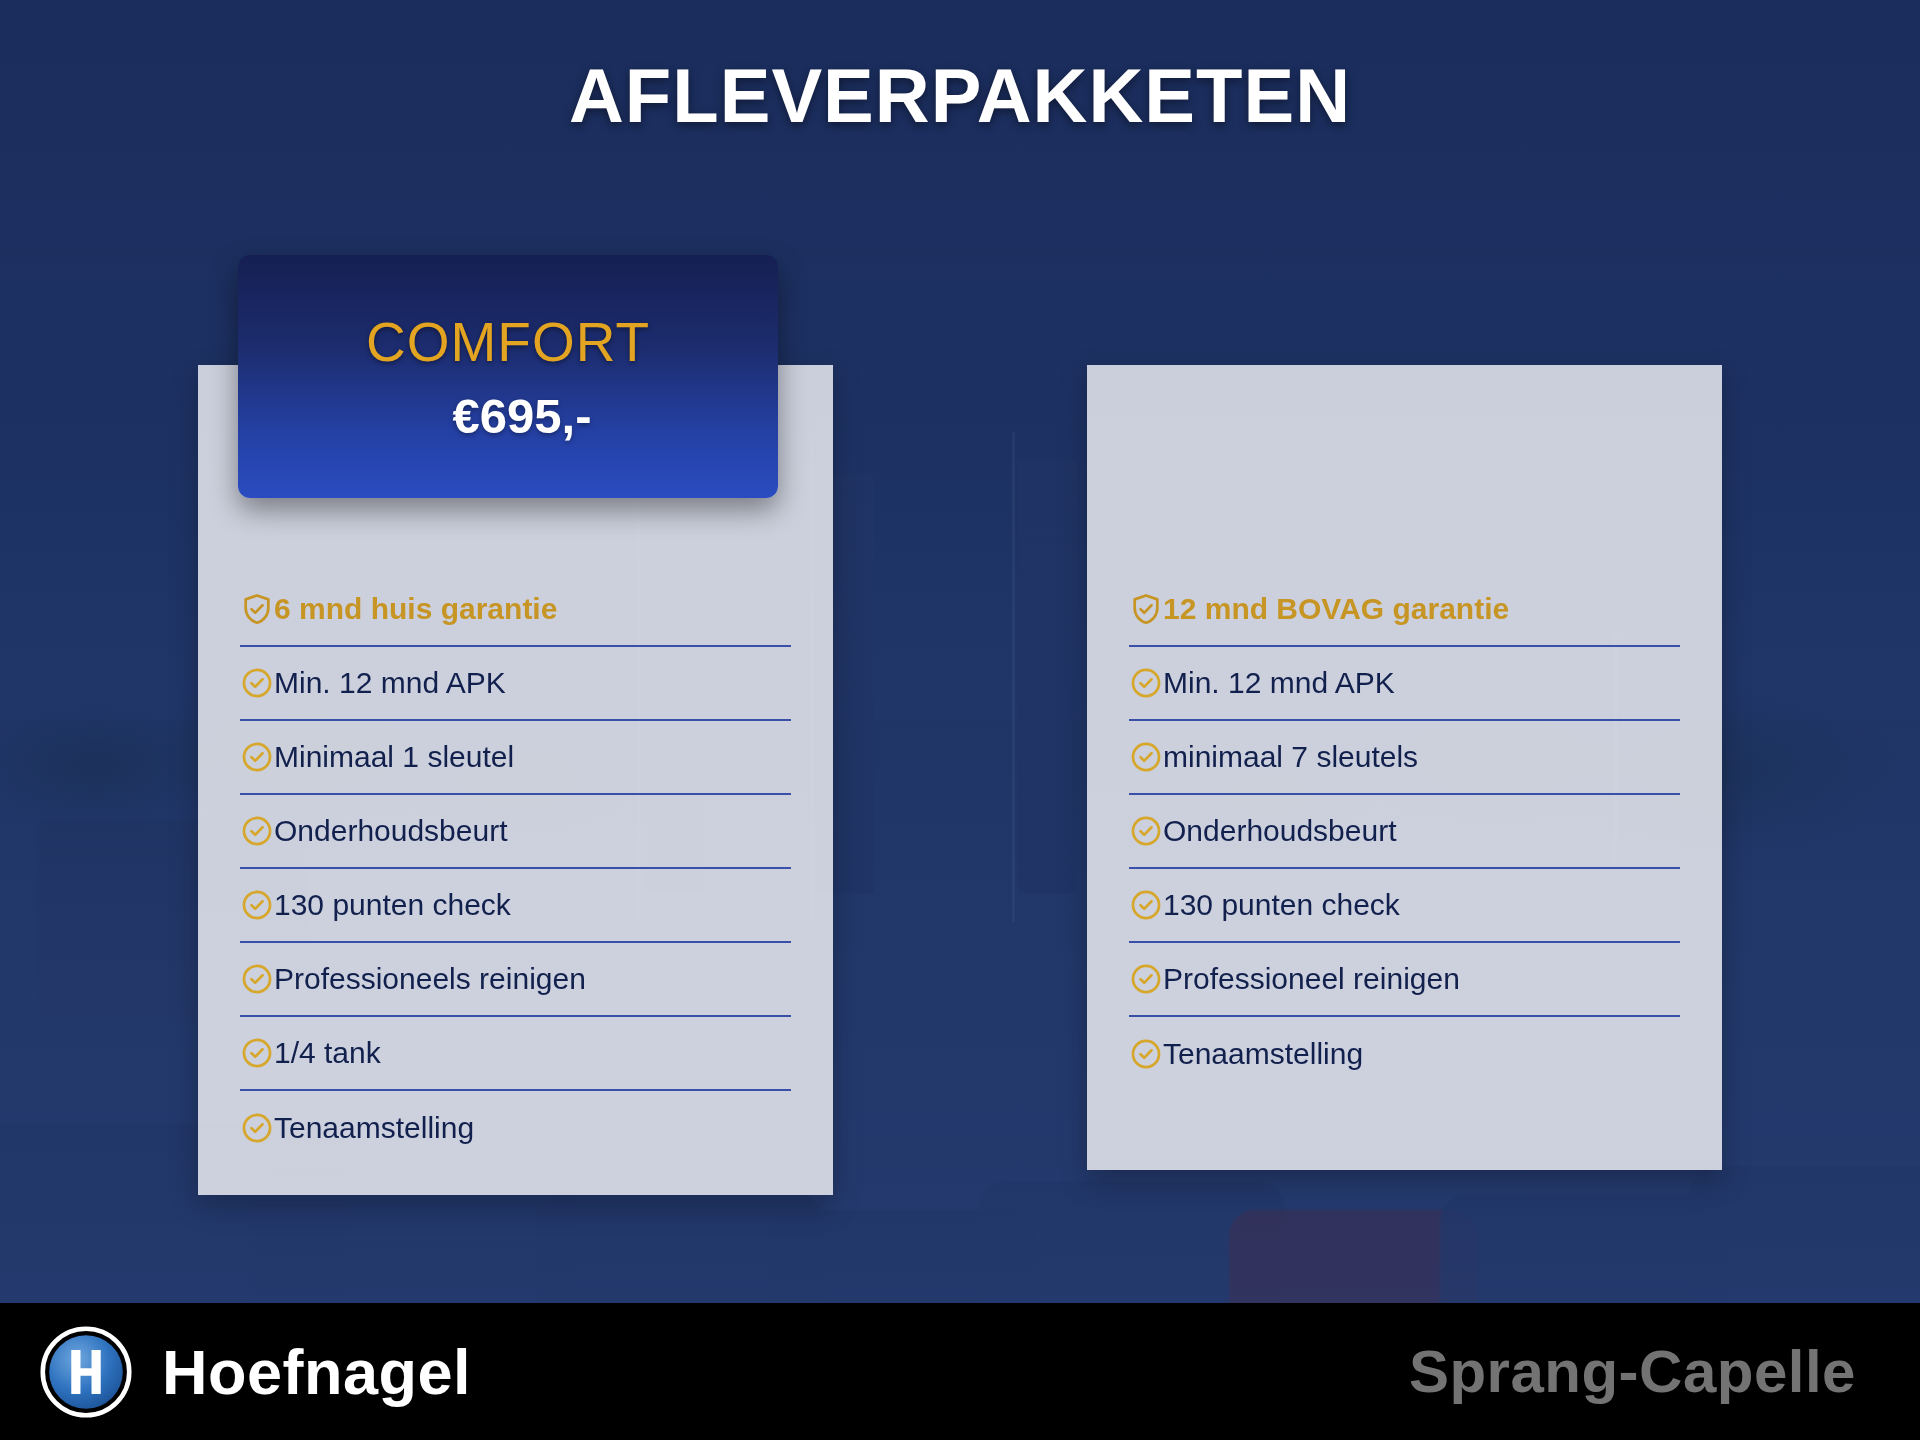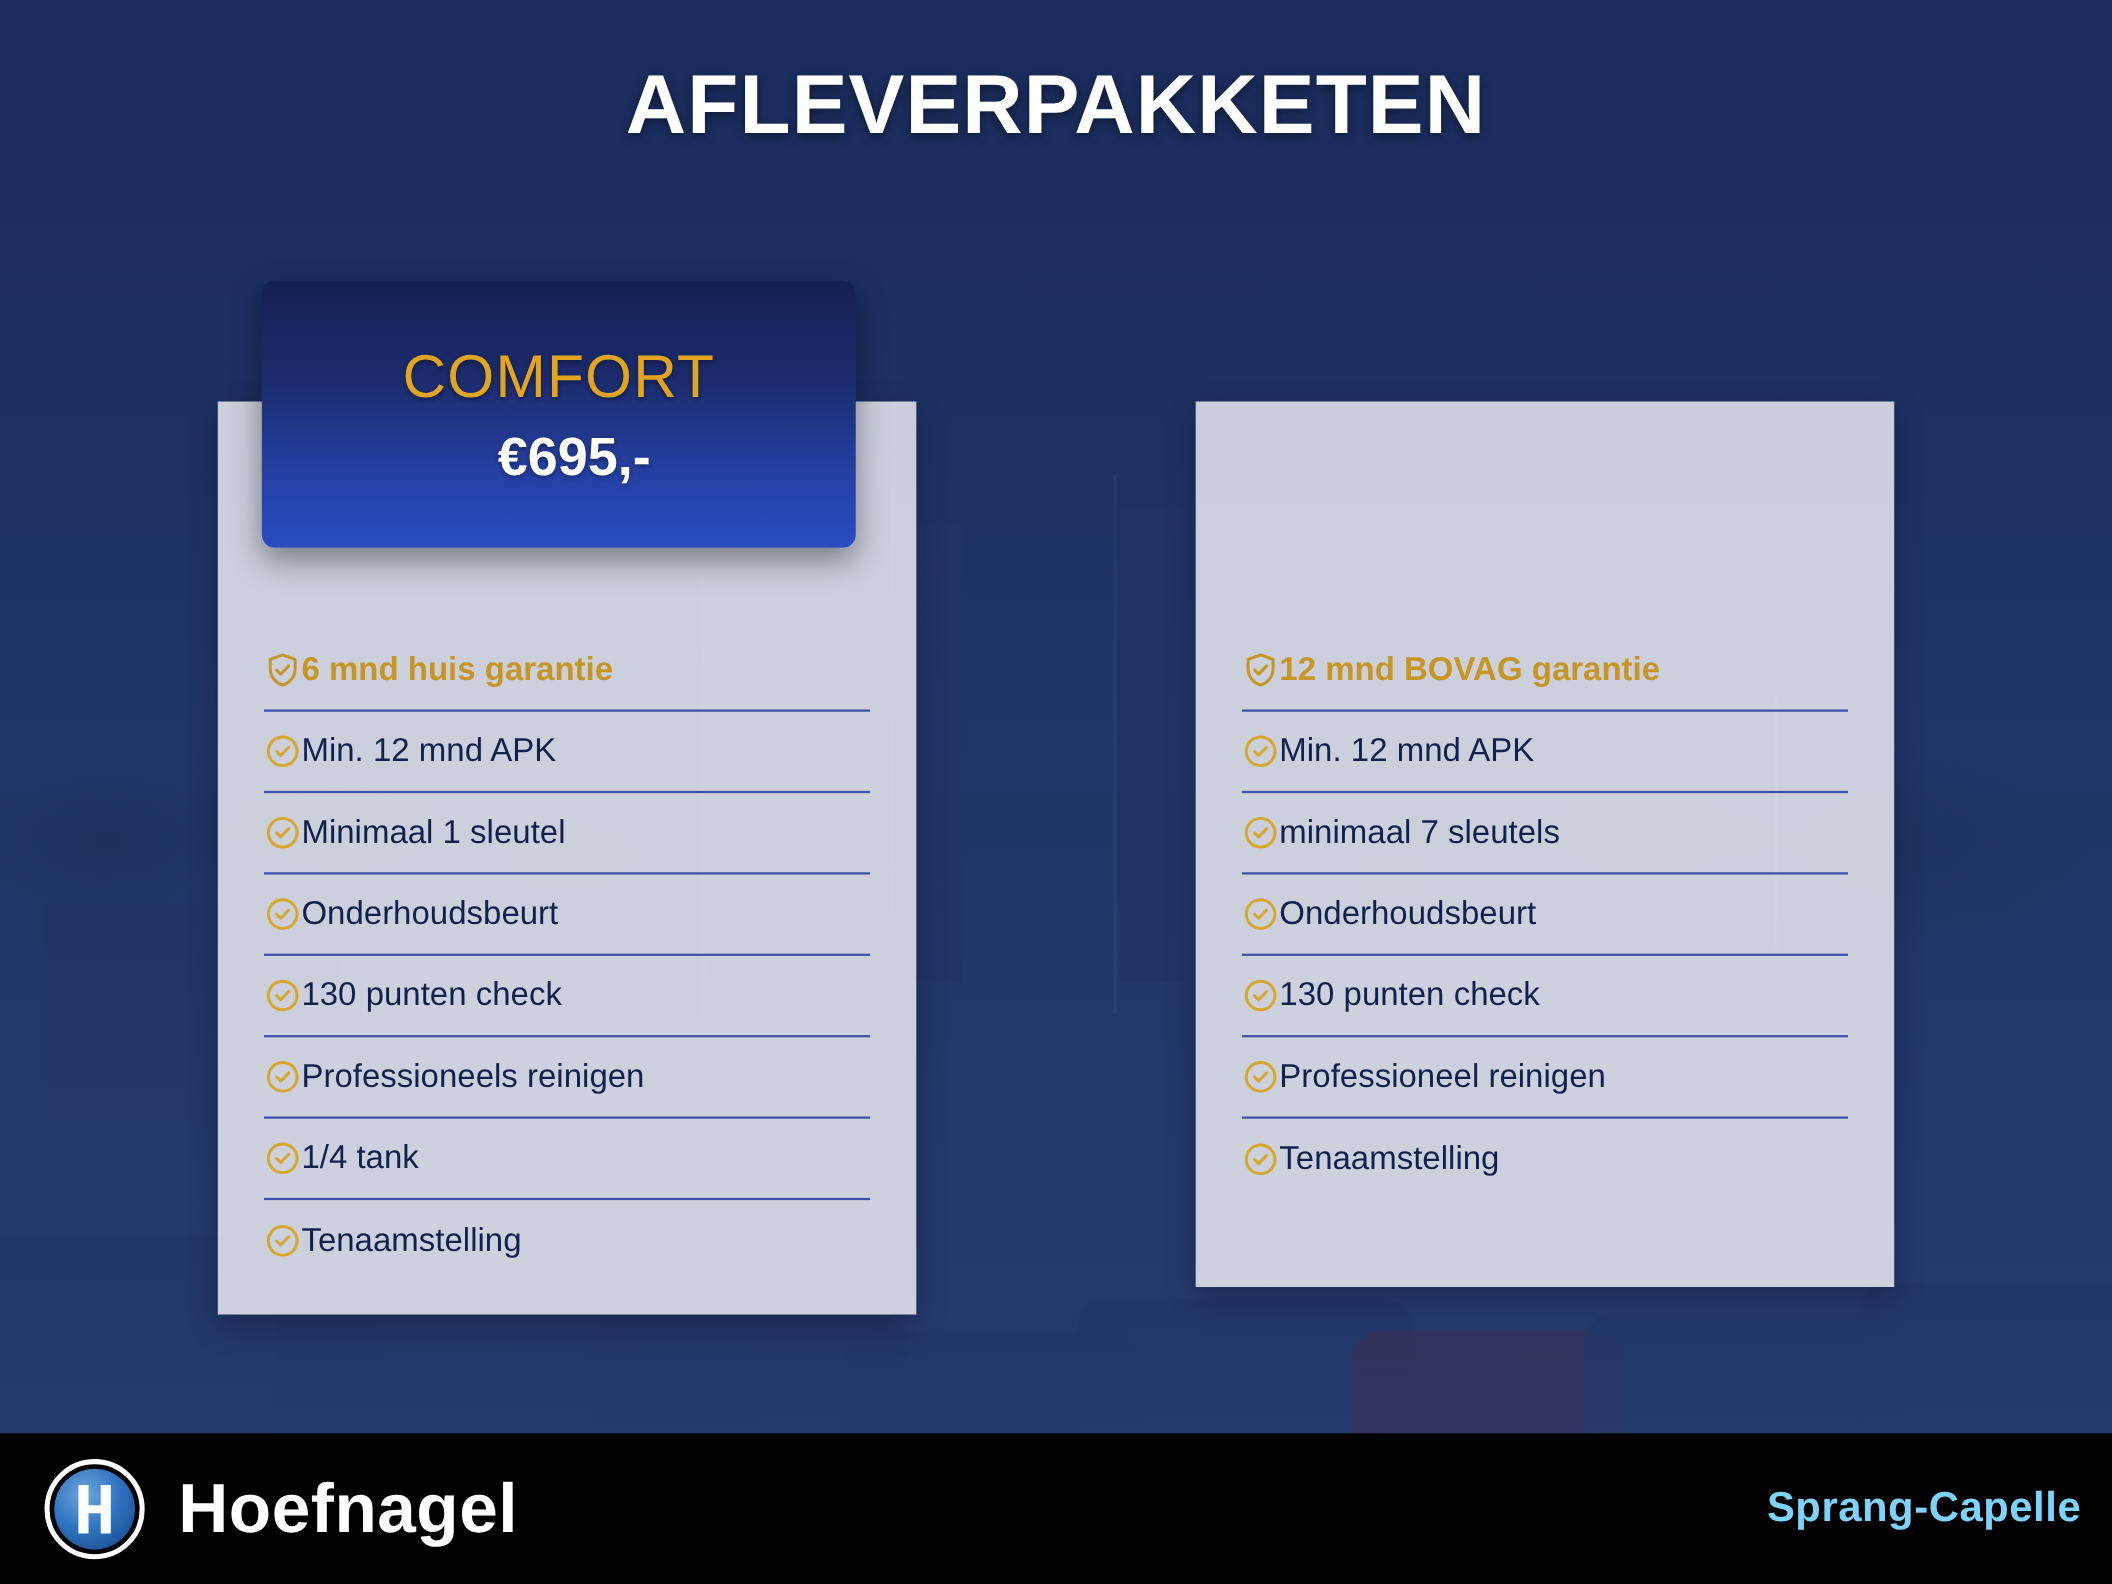--- a/index.html
+++ b/index.html
@@ -138,29 +138,29 @@
   .feat:last-child{ border-bottom:none; }
   .feat.hl{ color:#c79524; font-weight:bold; }
   .feat .ico{ flex:0 0 auto; width:34px; height:34px; display:block; }
   .feat .txt{ line-height:1; }
 
   
   .footer{
     position:absolute; left:0; bottom:0; width:100%; height:137px;
     background:#000000;
     display:flex; align-items:center; justify-content:space-between;
-    padding:0 28px 0 40px;
+    padding:0 64px 0 40px;
     gap:48px;
   }
   .brand{ display:flex; align-items:center; gap:30px; }
   .brand-name{
     font-size:63px; font-weight:bold; color:#ffffff; letter-spacing:.5px;
   }
   .location{
-    font-size:38px; font-weight:bold; color:#7dd3fc; letter-spacing:.5px;
+    font-size:60px; font-weight:bold; color:#737373; letter-spacing:.5px;
   }
   .logo{ width:92px; height:92px; display:block; }
 </style>
 </head>
 <body>
 
 <div id="bg">
   <div class="sky"></div>
   <div class="ground"></div>
   <div class="trees"></div>

